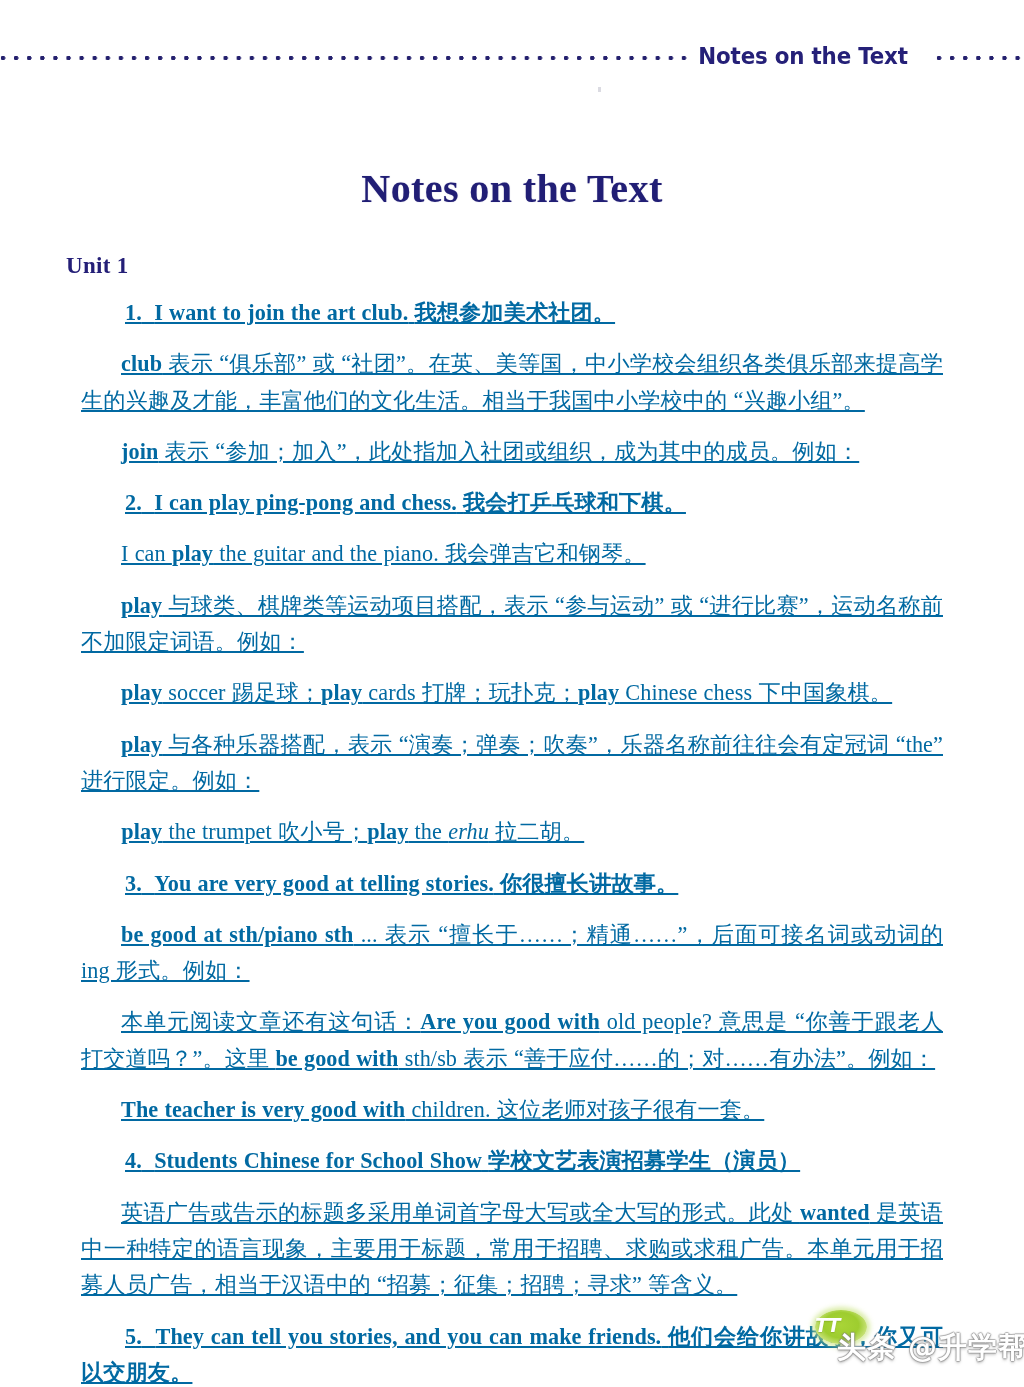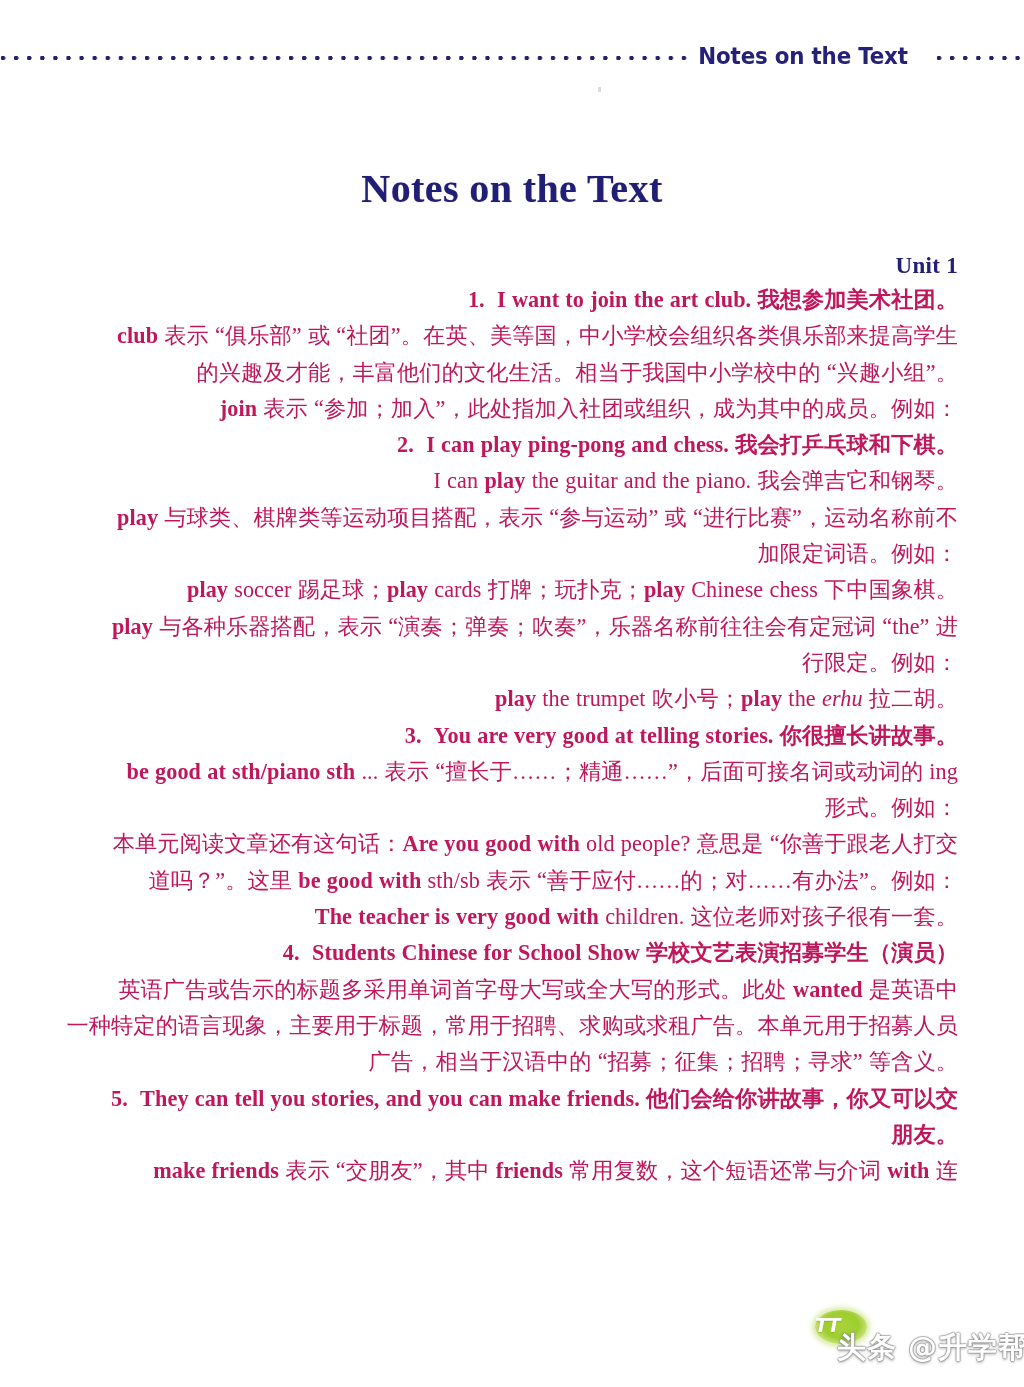--- a/index.html
+++ b/index.html
@@ -91,38 +91,39 @@
     font-family: "Liberation Serif", "DejaVu Serif", serif;
     font-weight: bold;
     font-size: 23px;
     color: #262177;
     line-height: 28px;
     margin: 0 0 2px 0;
     letter-spacing: 0.3px;
   }
 
   p.para {
-    margin: 0;
+    margin: 15px;
     font-size: 22.2px;
     line-height: 36.3px;
     text-align: justify;
     text-justify: inter-character;
     letter-spacing: 0.1px;
-    color: #be185d;
+    color: #0369a1;
     word-spacing: 0.5px;
+    text-decoration: underline;
   }
   p.para.indent   { text-indent: 40px; }
   p.para.item     { text-indent: 44px; font-weight: bold; }
 
   
   .b { font-weight: bold; }
   .i { font-style: italic; }
 
   
-  .content p, .unit-head { filter: contrast(1.02); text-align: right; }
+  .content p, .unit-head { filter: contrast(1.02); }
 
   
   .watermark {
     position: absolute;
     left: 815px;
     top: 1308px;
     width: 200px;
     height: 62px;
   }
   .wm-logo {

